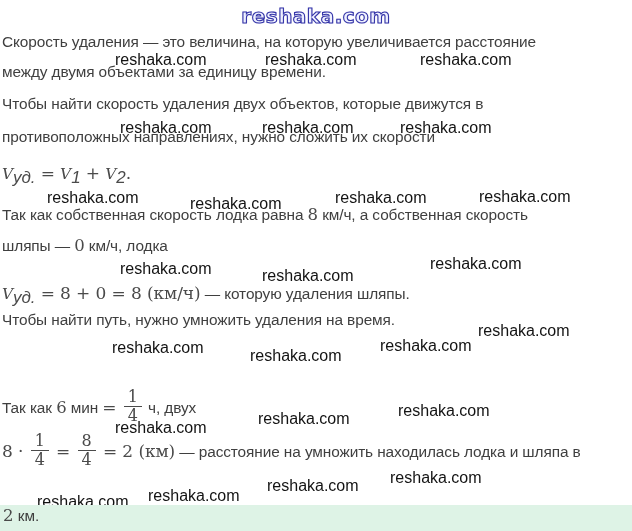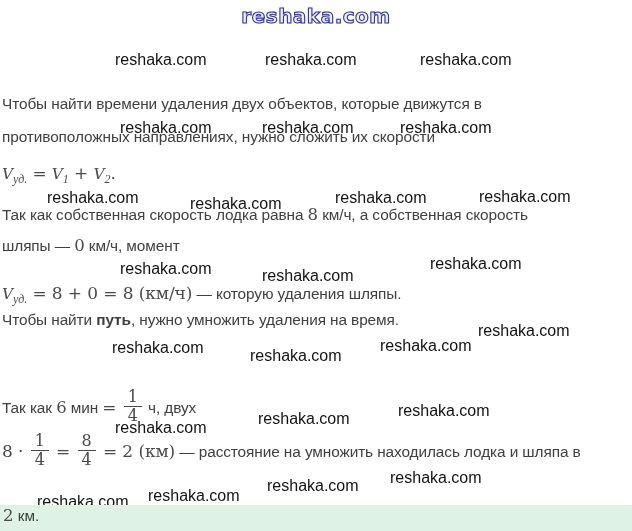--- a/index.html
+++ b/index.html
@@ -23,58 +23,60 @@
     font-size:15.4px;letter-spacing:-0.1px;
     color:#3f3f3f;white-space:nowrap;
   }
   .wm{
     position:absolute;
     font-size:16px;color:#131313;letter-spacing:0;
     white-space:nowrap;
   }
   .math{font-family:"DejaVu Serif",serif;color:#4a4a4a;font-size:17px;}
   .mi{font-family:"DejaVu Serif",serif;font-style:italic;color:#4a4a4a;}
-  .msub{font-family:Liberation Serif, serif;font-style:italic;color:#4a4a4a;font-size:12px;vertical-align:-4px;}
+  .msub{font-family:Liberation Sans, sans-serif;font-style:italic;color:#4a4a4a;font-size:17px;vertical-align:-4px;}
   .mathnum{font-family:"DejaVu Serif",serif;color:#4a4a4a;font-size:16.5px;}
   .frac{
     display:inline-block;text-align:center;vertical-align:middle;
     font-family:"DejaVu Serif",serif;color:#4a4a4a;font-size:16px;
     margin:0 2px;position:relative;top:-2px;
   }
   .frac .fnum{display:block;line-height:18px;border-bottom:1.4px solid #4a4a4a;padding:0 4px;}
   .frac .fden{display:block;line-height:18px;}
-  .bold{font-weight:bold;}
+  .bold{font-weight:normal;}
   .answer-strip{
     position:absolute;left:0;top:505px;width:632px;height:26px;
     background:#def3e6;
   }
   .answer-line{
     position:absolute;left:3px;top:506px;
     font-size:15.4px;color:#3f3f3f;white-space:nowrap;
   }
 </style>
 </head>
 <body>
 
 <div class="page">
 
   <div class="logo">reshaka.com</div>
 
-  <div class="line" style="top:95px">Чтобы найти времени удаления двух объектов, которые движутся в</div>
+  <div class="line" style="top:33px">Скорость удаления — это величина, на которую увеличивается расстояние</div>
+  <div class="line" style="top:63px">между двумя объектами за единицу времени.</div>
+  <div class="line" style="top:95px">Чтобы найти скорость удаления двух объектов, которые движутся в</div>
   <div class="line" style="top:128px">противоположных направлениях, нужно сложить их скорости</div>
 
   <div class="line" style="top:163px">
     <span class="mi">V</span><span class="msub">уд.</span><span class="math"> = </span><span class="mi">V</span><span class="msub">1</span><span class="math"> + </span><span class="mi">V</span><span class="msub">2</span><span class="math">.</span>
   </div>
 
   <div class="line" style="top:205px">
     <span>Так как собственная скорость лодка равна </span><span class="mathnum">8</span><span> км/ч, а собственная скорость</span>
   </div>
   <div class="line" style="top:236px">
-    <span>шляпы — </span><span class="mathnum">0</span><span> км/ч, момент</span>
+    <span>шляпы — </span><span class="mathnum">0</span><span> км/ч, лодка</span>
   </div>
 
   <div class="line" style="top:283px">
     <span class="mi">V</span><span class="msub">уд.</span><span class="math"> = 8 + 0 = 8 (км/ч)</span><span> — которую удаления шляпы.</span>
   </div>
 
   <div class="line" style="top:311px">
     <span>Чтобы найти </span><span class="bold">путь</span><span>, нужно умножить удаления на время.</span>
   </div>
 

